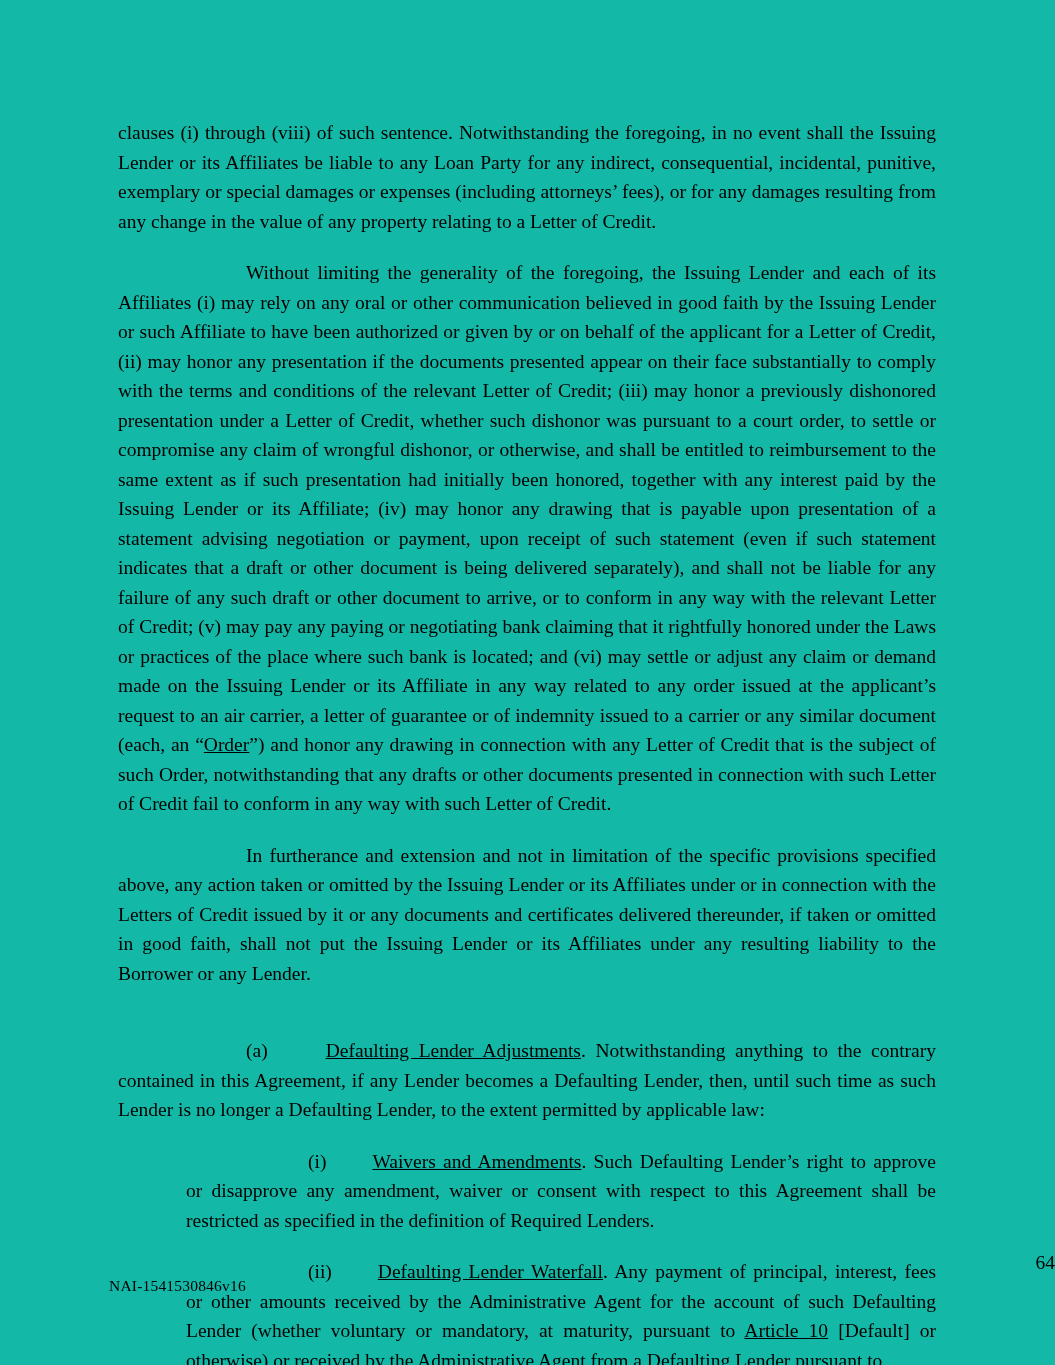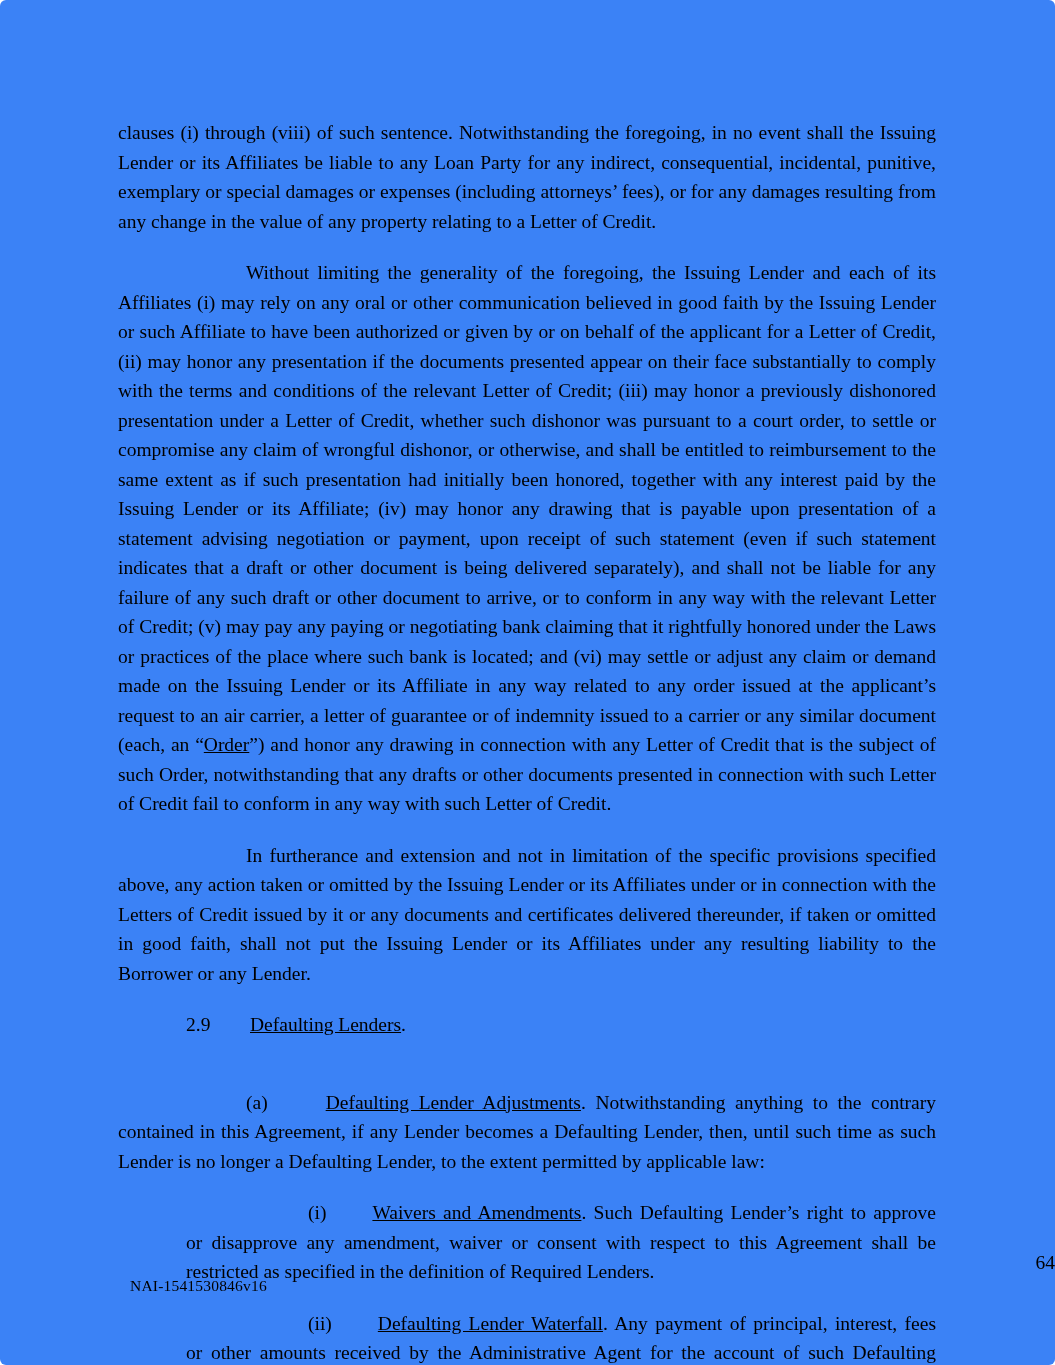--- a/index.html
+++ b/index.html
@@ -4,25 +4,24 @@
 <style>
   html, body {
     margin: 0;
     padding: 0;
     background: #ffffff;
   }
   .page {
     position: relative;
     width: 1055px;
     height: 1365px;
-    background: #3b82f6;
+    background: #14b8a6;
     font-family: "Liberation Serif", serif;
     color: #000000;
     box-sizing: border-box;
-    border-radius: 6px;
   }
   .content {
     position: absolute;
     left: 118px;
     top: 118px;
     width: 818px;
   }
   p {
     margin: 0 0 22px 0;
     font-size: 19.5px;
@@ -71,39 +70,38 @@
     top: 1252px;
     left: 0;
     width: 1055px;
     text-align: right;
     font-size: 19.5px;
     font-family: "Liberation Serif", serif;
   }
   .footer-id {
     position: absolute;
     top: 1277px;
-    left: 130px;
+    left: 109px;
     font-size: 15.5px;
     font-family: "Liberation Serif", serif;
     letter-spacing: 0.2px;
   }
 </style>
 </head>
 <body>
 
 <div class="page">
   <div class="content">
 
     <p>clauses (i) through (viii) of such sentence.  Notwithstanding the foregoing, in no event shall the Issuing Lender or its Affiliates be liable to any Loan Party for any indirect, consequential, incidental, punitive, exemplary or special damages or expenses (including attorneys’ fees), or for any damages resulting from any change in the value of any property relating to a Letter of Credit.</p>
 
     <p class="indent-first"><span>Without limiting the generality of the foregoing, the Issuing Lender and each of its Affiliates (i) may rely on any oral or other communication believed in good faith by the Issuing Lender or such Affiliate to have been authorized or given by or on behalf of the applicant for a Letter of Credit, (ii) may honor any presentation if the documents presented appear on their face substantially to comply with the terms and conditions of the relevant Letter of Credit; (iii) may honor a previously dishonored presentation under a Letter of Credit, whether such dishonor was pursuant to a court order, to settle or compromise any claim of wrongful dishonor, or otherwise, and shall be entitled to reimbursement to the same extent as if such presentation had initially been honored, together with any interest paid by the Issuing Lender or its Affiliate; (iv) may honor any drawing that is payable upon presentation of a statement advising negotiation or payment, upon receipt of such statement (even if such statement indicates that a draft or other document is being delivered separately), and shall not be liable for any failure of any such draft or other document to arrive, or to conform in any way with the relevant Letter of Credit; (v) may pay any paying or negotiating bank claiming that it rightfully honored under the Laws or practices of the place where such bank is located; and (vi) may settle or adjust any claim or demand made on the Issuing Lender or its Affiliate in any way related to any order issued at the applicant’s request to an air carrier, a letter of guarantee or of indemnity issued to a carrier or any similar document (each, an “</span><u>Order</u><span>”) and honor any drawing in connection with any Letter of Credit that is the subject of such Order, notwithstanding that any drafts or other documents presented in connection with such Letter of Credit fail to conform in any way with such Letter of Credit.</span></p>
 
     <p class="indent-first">In furtherance and extension and not in limitation of the specific provisions specified above, any action taken or omitted by the Issuing Lender or its Affiliates under or in connection with the Letters of Credit issued by it or any documents and certificates delivered thereunder, if taken or omitted in good faith, shall not put the Issuing Lender or its Affiliates under any resulting liability to the Borrower or any Lender.</p>
 
-    <p class="sec-head"><span class="sec-num">2.9</span><u>Defaulting Lenders</u><span>.</span></p>
 
     <p class="sub-a"><span>(a)</span><span class="tab-gap"></span><u>Defaulting Lender Adjustments</u><span>.  Notwithstanding anything to the contrary contained in this Agreement, if any Lender becomes a Defaulting Lender, then, until such time as such Lender is no longer a Defaulting Lender, to the extent permitted by applicable law:</span></p>
 
     <p class="roman-block"><span>(i)</span><span class="tab-gap-sm"></span><u>Waivers and Amendments</u><span>.  Such Defaulting Lender’s right to approve or disapprove any amendment, waiver or consent with respect to this Agreement shall be restricted as specified in the definition of Required Lenders.</span></p>
 
     <p class="roman-block"><span>(ii)</span><span class="tab-gap-sm"></span><u>Defaulting Lender Waterfall</u><span>. Any payment of principal, interest, fees or other amounts received by the Administrative Agent for the account of such Defaulting Lender (whether voluntary or mandatory, at maturity, pursuant to </span><u>Article 10</u><span> [Default] or otherwise) or received by the Administrative Agent from a Defaulting Lender pursuant to </span></p>
 
   </div>
 
   <div class="page-number">64</div>

